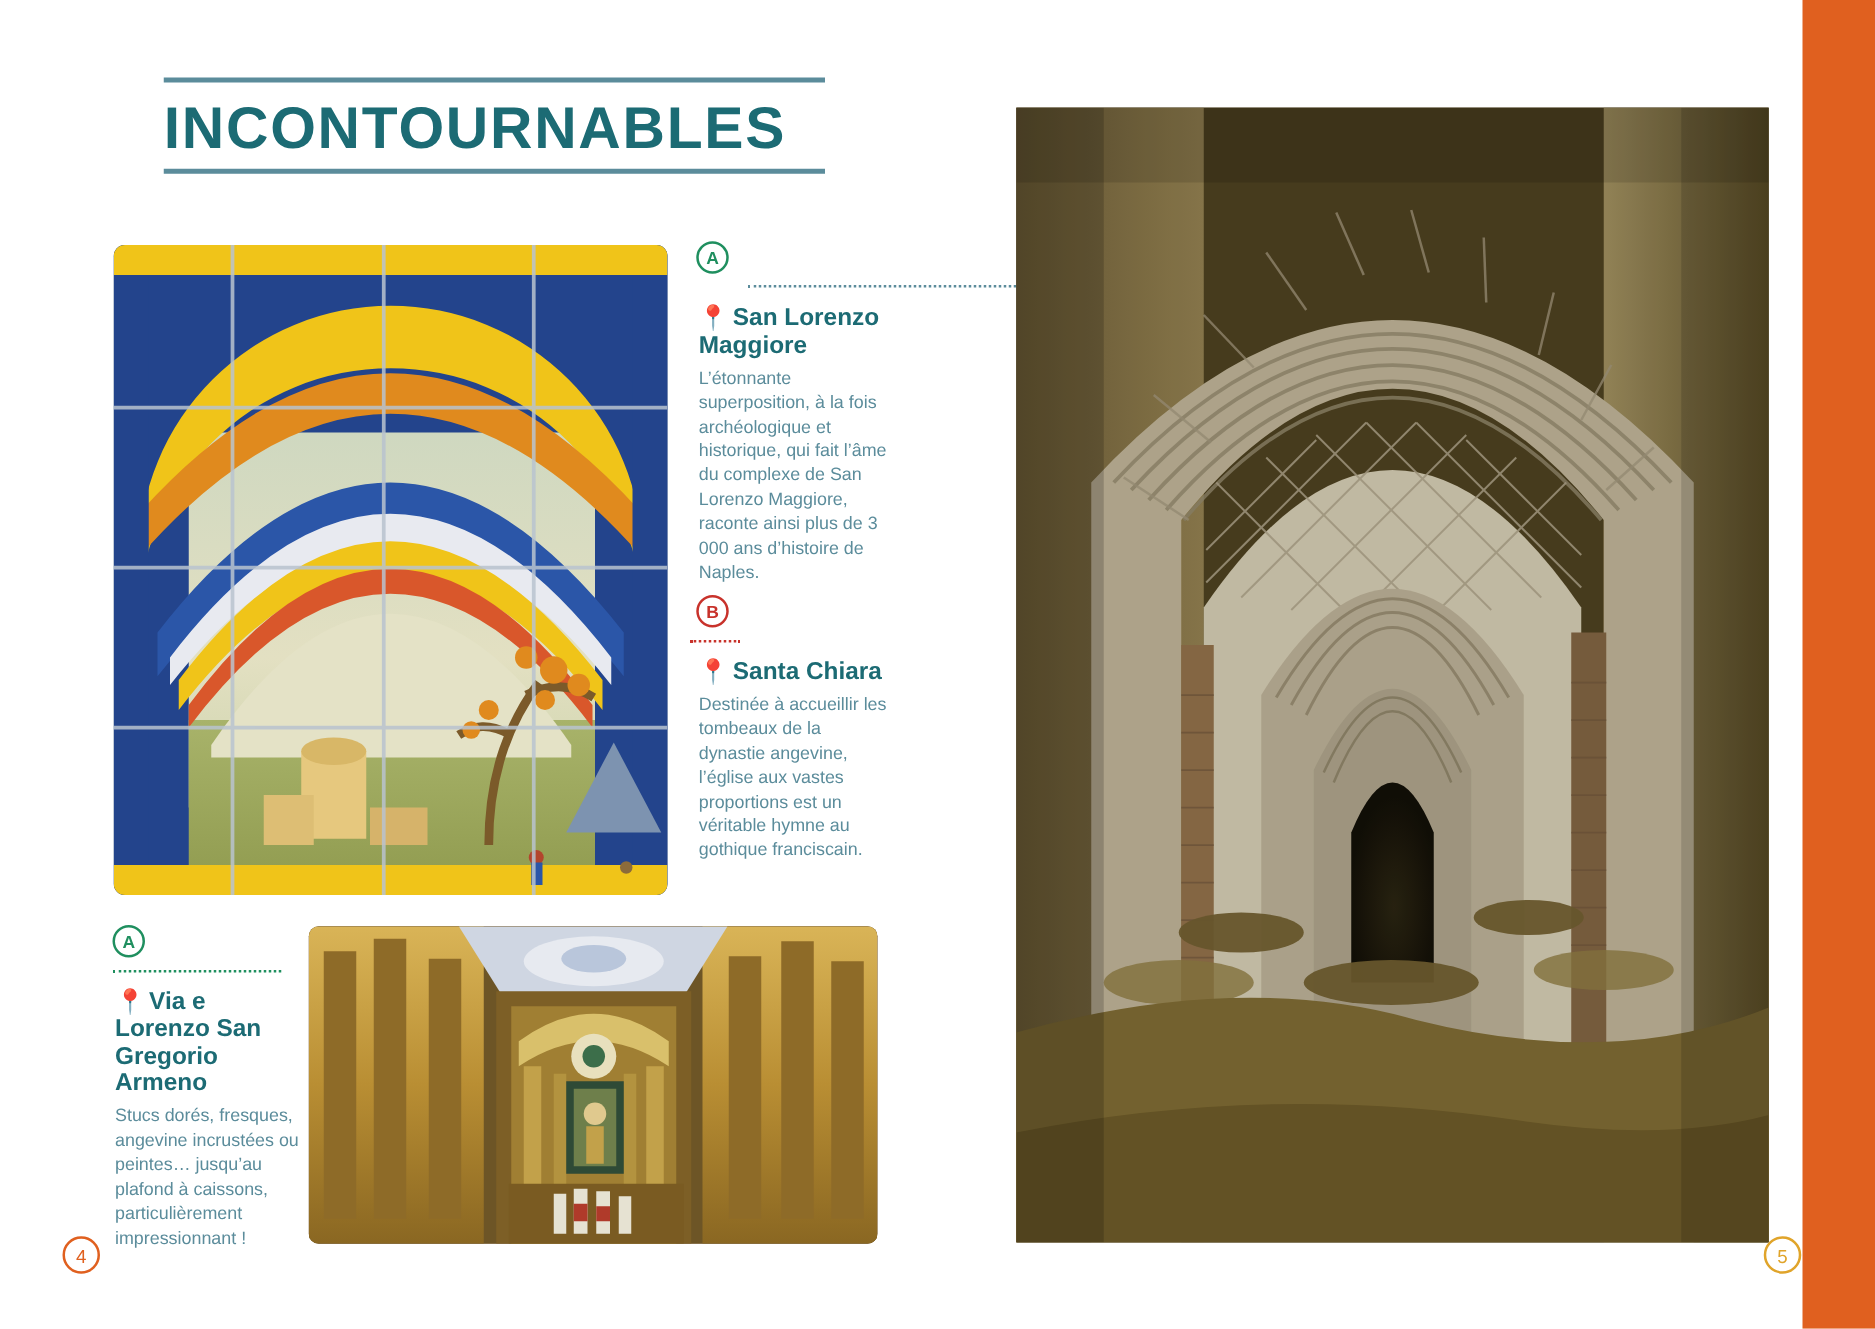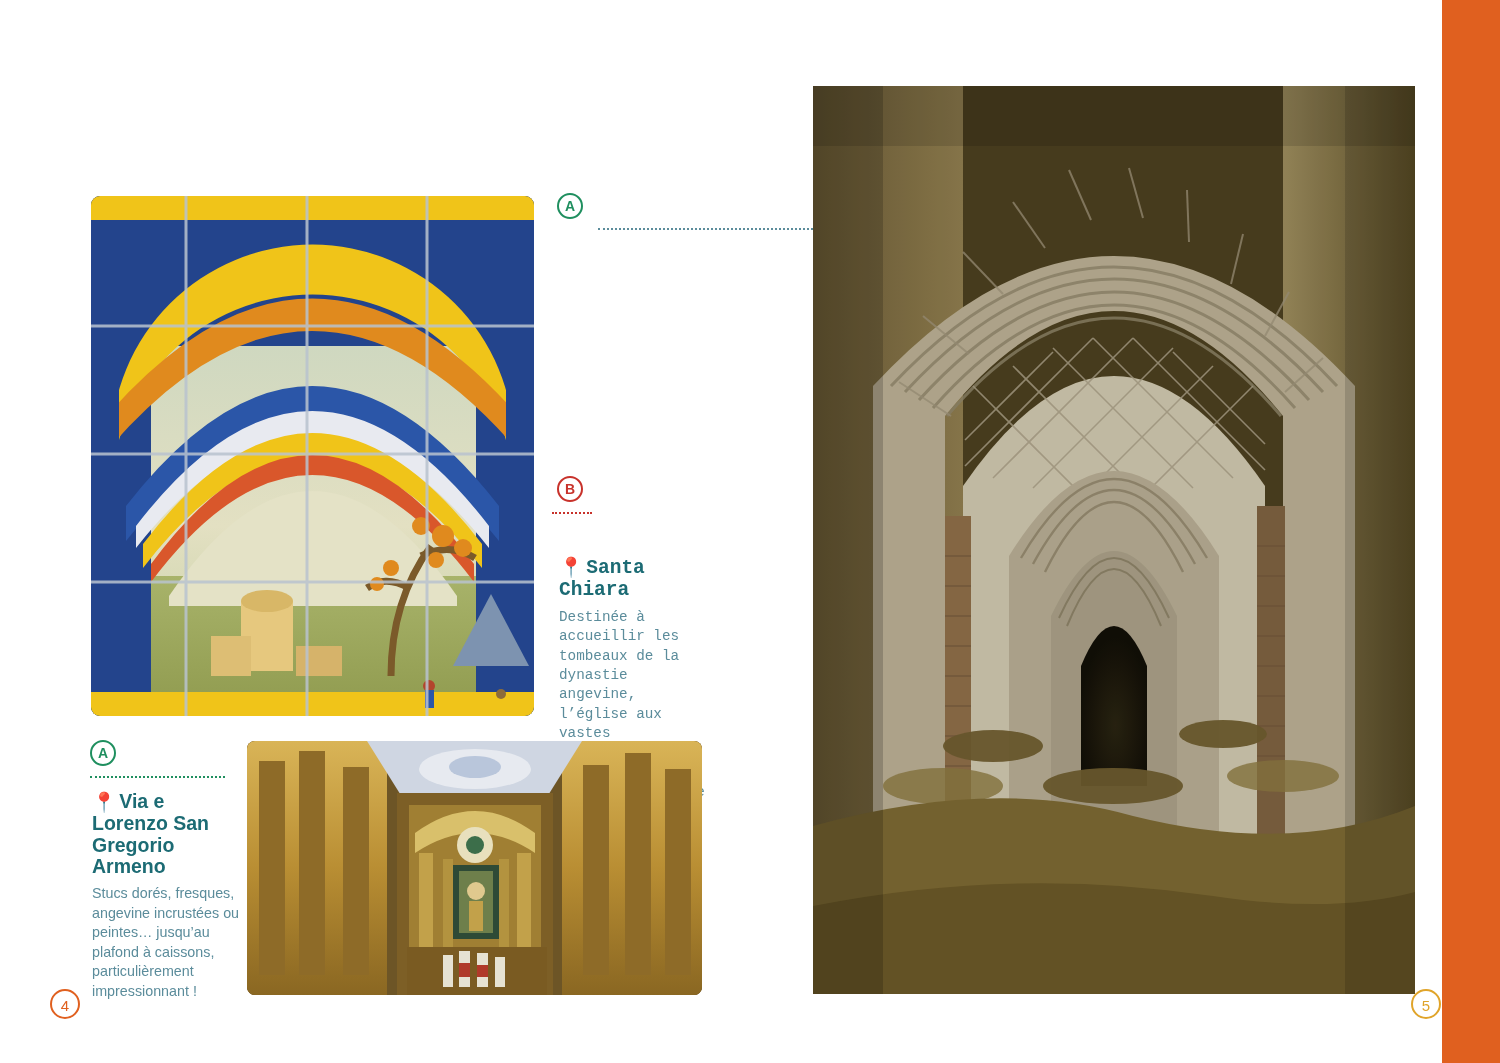--- a/index.html
+++ b/index.html
@@ -154,20 +154,25 @@
     background: #4a3c1e;
   }
 </style>
 </head>
 <body>
 
 <div class="spread">
 
   <div class="left-page">
 
+    <div class="title-wrap">
+      <div class="title-rule top"></div>
+      <div class="page-title">INCONTOURNABLES</div>
+      <div class="title-rule bottom"></div>
+    </div>
 
     <div class="tile-photo">
       <svg width="443" height="520" viewBox="0 0 443 520" xmlns="http://www.w3.org/2000/svg" aria-hidden="true">
         <defs>
           <linearGradient id="sky" x1="0" y1="0" x2="0" y2="1">
             <stop offset="0" stop-color="#cfd8c0"></stop>
             <stop offset="0.6" stop-color="#e3e0c2"></stop>
             <stop offset="1" stop-color="#cdd4ac"></stop>
           </linearGradient>
           <linearGradient id="ground" x1="0" y1="0" x2="0" y2="1">
@@ -233,25 +238,29 @@
           <line x1="95" y1="0" x2="95" y2="520"></line>
           <line x1="216" y1="0" x2="216" y2="520"></line>
           <line x1="336" y1="0" x2="336" y2="520"></line>
         </g>
       </svg>
     </div>
 
     <div class="marker" style="left:557px; top:193px;">A</div>
     <div class="leader" style="left:598px; top:228px; width:215px;"></div>
 
+    <div class="poi" style="left:559px; top:244px;">
+      <div class="poi-name"><span class="pin">📍</span><span>San Lorenzo Maggiore</span></div>
+      <div class="poi-text">L’étonnante superposition, à la fois archéologique et historique, qui fait l’âme du complexe de San Lorenzo Maggiore, raconte ainsi plus de 3 000 ans d’histoire de Naples.</div>
+    </div>
 
     <div class="marker red" style="left:557px; top:476px;">B</div>
     <div class="leader red" style="left:552px; top:512px; width:40px;"></div>
 
-    <div class="poi" style="left:559px; top:558px;font-family:Liberation Mono, monospace;">
+    <div class="poi" style="left:559px; top:527px;">
       <div class="poi-name"><span class="pin">📍</span><span>Santa Chiara</span></div>
       <div class="poi-text">Destinée à accueillir les tombeaux de la dynastie angevine, l’église aux vastes proportions est un véritable hymne au gothique franciscain.</div>
     </div>
 
     <div class="marker" style="left:90px; top:740px;">A</div>
     <div class="leader green" style="left:90px; top:776px; width:135px;"></div>
 
     <div class="poi" style="left:92px; top:791px; width:150px;">
       <div class="poi-name"><span class="pin">📍</span><span>Via e Lorenzo San Gregorio Armeno</span></div>
       <div class="poi-text">Stucs dorés, fresques, angevine incrustées ou peintes… jusqu’au plafond à caissons, particulièrement impressionnant !</div>

